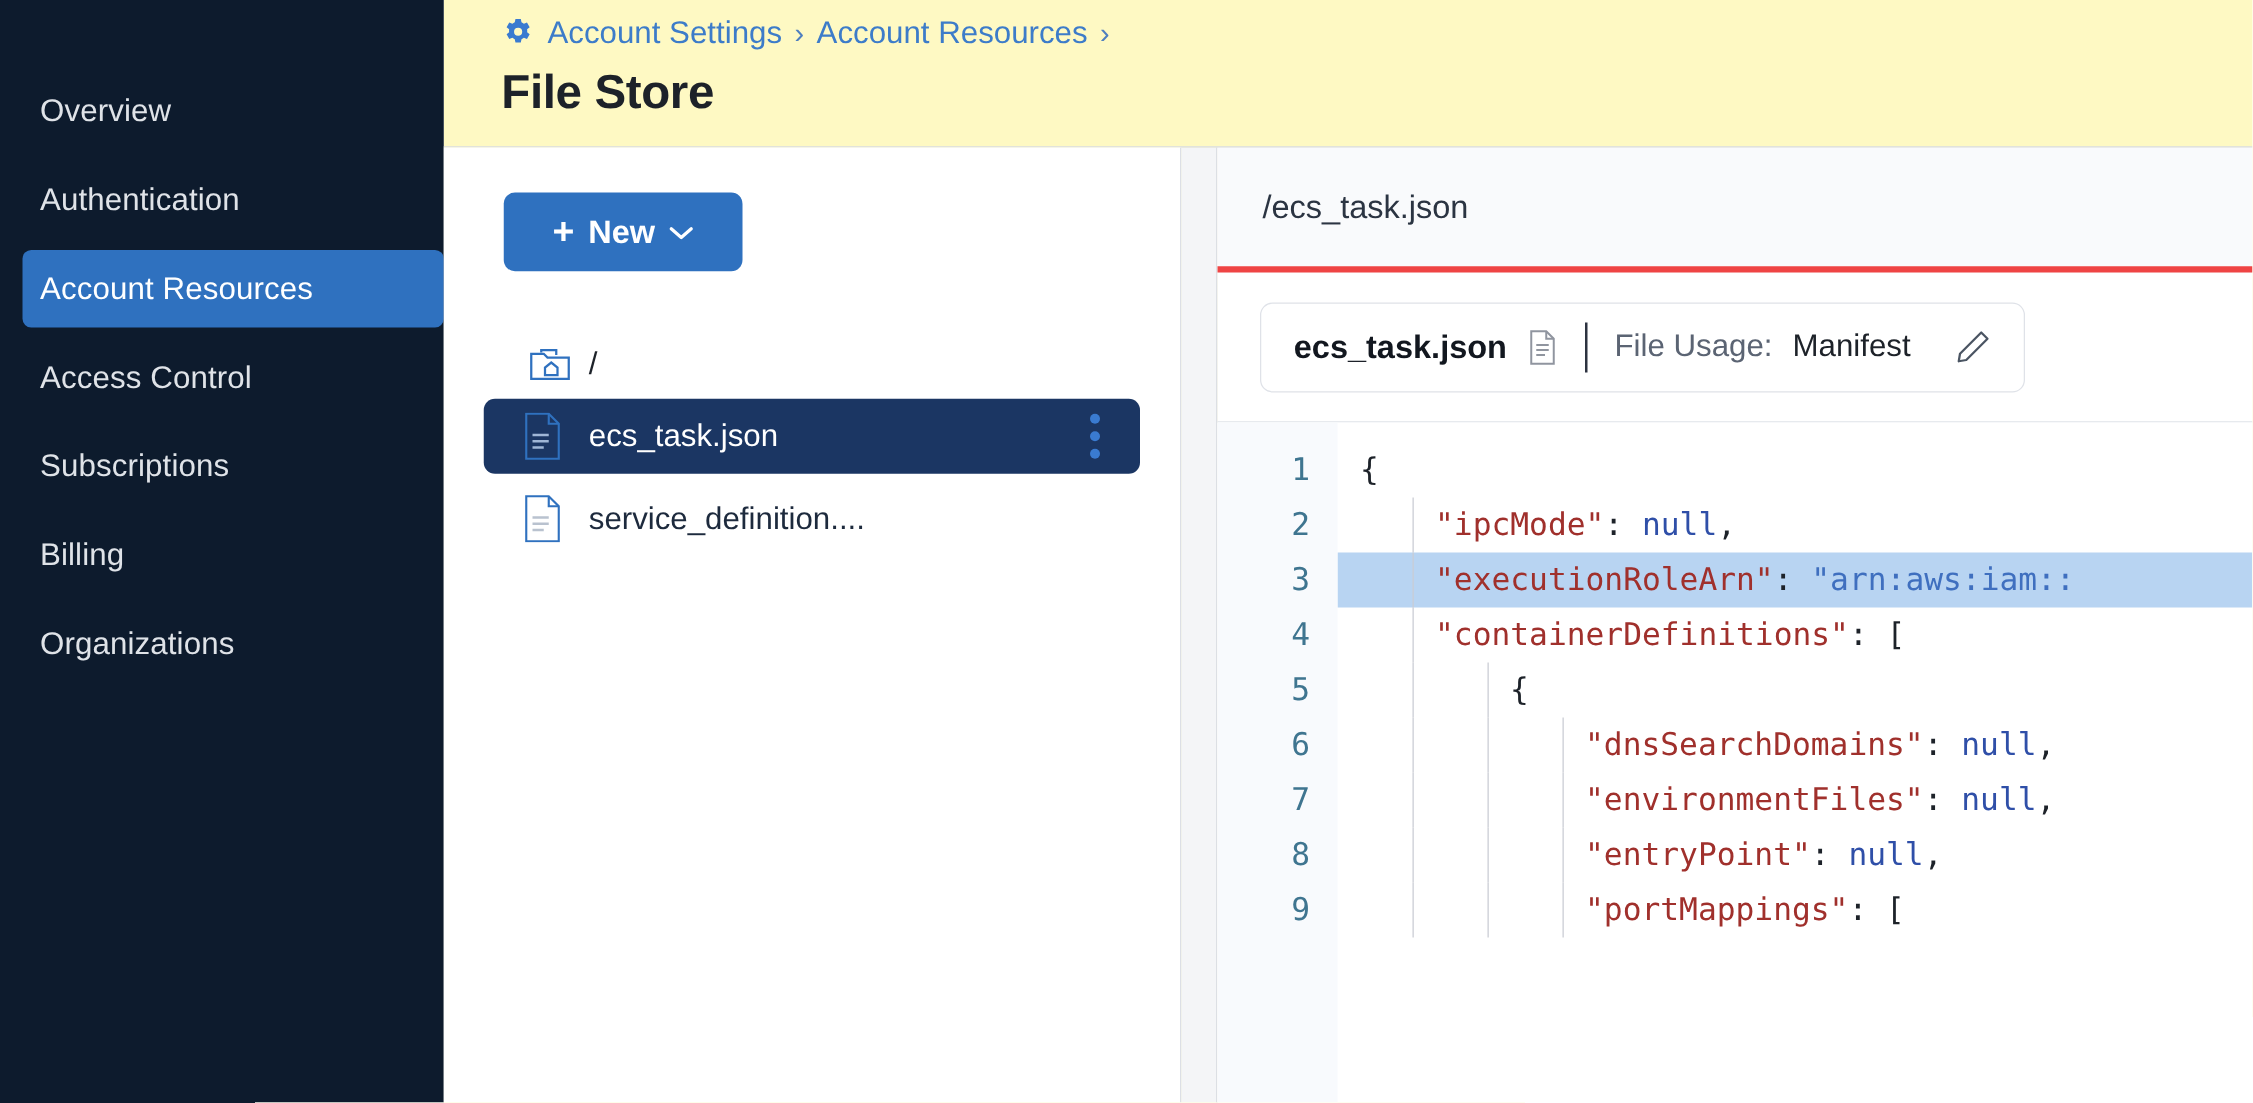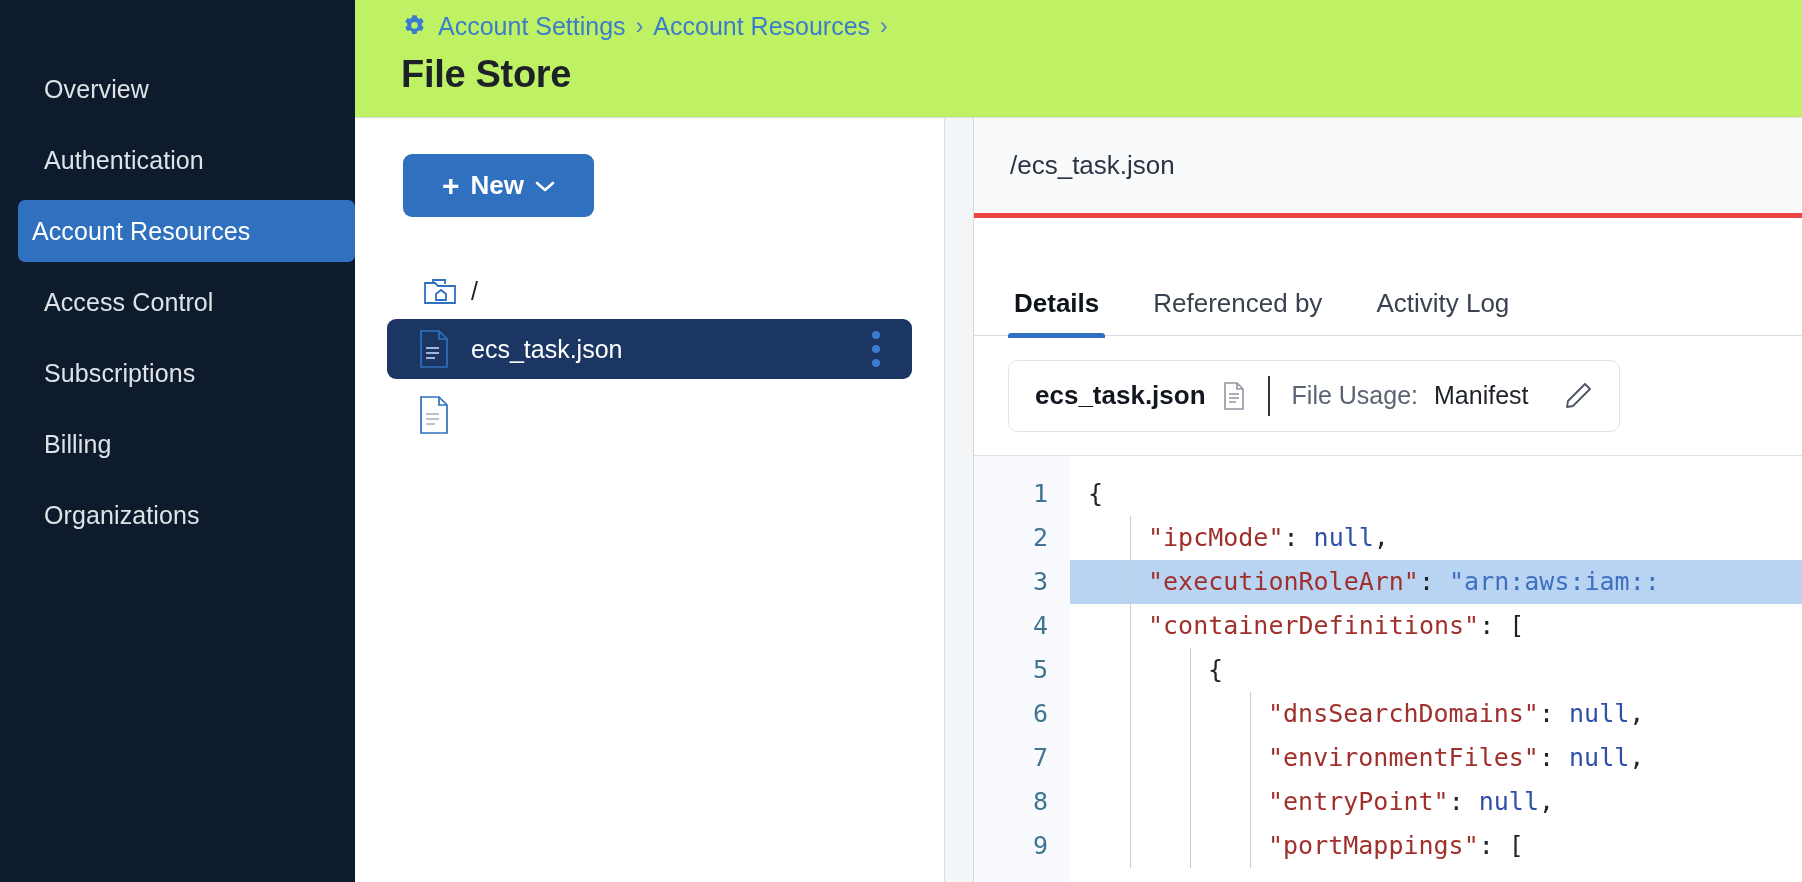--- a/index.html
+++ b/index.html
@@ -17,21 +17,21 @@
     width: 355px; height: 882px;
     background: #0d1b2d;
     flex: 0 0 355px;
     padding-top: 58px;
     position: relative;
   }
   .nav-item {
     height: 62px;
     display: flex; align-items: center;
     padding-left: 32px;
-    margin: 0 0 9px 12px;
+    margin: 0 0 9px 0;
     color: #dfe3e8;
     font-size: 25px;
     letter-spacing: 0.1px;
     cursor: pointer;
     white-space: nowrap;
   }
   .nav-item.active {
     background: #2f71bf;
     color: #ffffff;
     border-radius: 7px;
@@ -39,21 +39,21 @@
     padding-left: 14px;
     width: calc(100% - 18px);
     font-weight: 400;
   }
 
   
   .main {
     flex: 1 1 auto;
     height: 882px;
     display: flex; flex-direction: column;
-    background: #bef264;
+    background: #fef9c3;
     min-width: 0;
   }
 
   
   .header {
     height: 118px;
     flex: 0 0 118px;
     border-bottom: 1px solid #d8dce3;
     padding: 0 0 0 46px;
     position: relative;
@@ -330,38 +330,34 @@
                   <i></i>
                   <i></i>
                 </span>
               </div>
               <div class="tree-row">
                 <span class="file-icon"><svg viewBox="0 0 30 38" width="30" height="38" fill="none" stroke="#2f71bf" stroke-width="1.7">
                     <path d="M2 1h18l8 8v28H2z"></path>
                     <path d="M20 1v8h8"></path>
                     <path d="M7 18h13M7 23h13M7 28h9" stroke="#b9c2cf" stroke-width="2"></path>
                   </svg></span>
+                <span class="file-name">service_definition....</span>
               </div>
             </div>
         </div>
       </div>
 
       <div class="gutter"></div>
 
       <div class="detail-pane">
 
         <div class="path-bar">
           <span class="path-text">/ecs_task.json</span>
         </div>
 
-        <div class="tabs" id="tabs">
-            <div class="tab active">Details</div>
-            <div class="tab">Referenced by</div>
-            <div class="tab">Activity Log</div>
-          </div>
 
         <div class="usage-strip">
           <div class="usage-box">
             <span class="usage-file">ecs_task.json</span>
             <span class="doc-small">
               <svg viewBox="0 0 24 30" width="24" height="30" fill="none" stroke="#6b7280" stroke-width="1.6">
                 <path d="M3 2h12l6 6v20H3z"></path>
                 <path d="M15 2v6h6"></path>
                 <path d="M7 13h10M7 17h10M7 21h7"></path>
               </svg>

